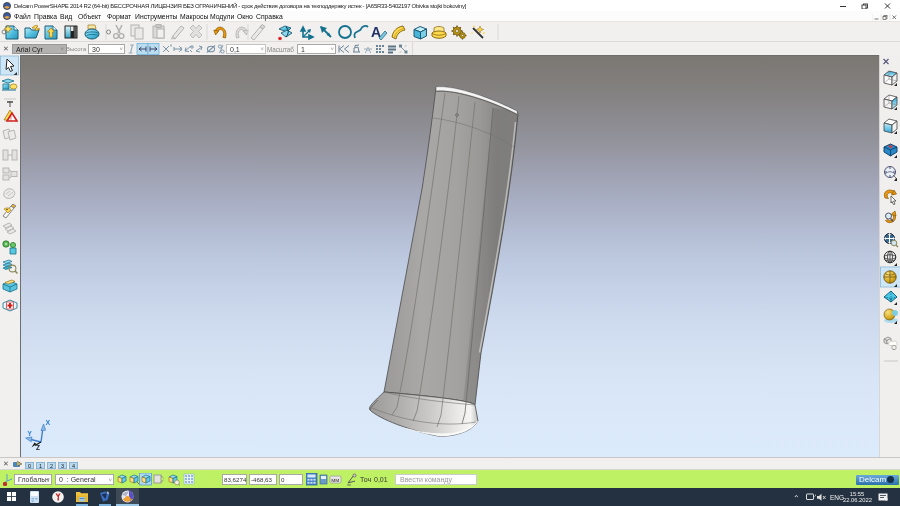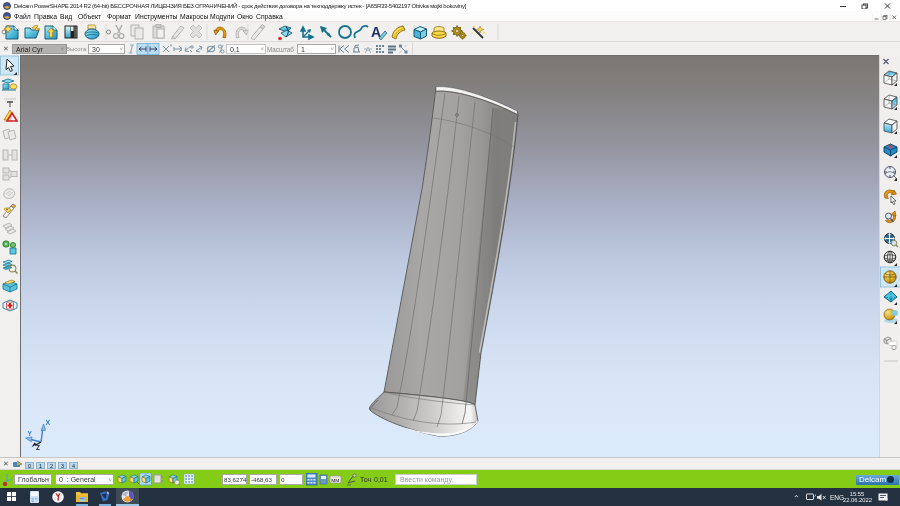--- a/index.html
+++ b/index.html
@@ -8,21 +8,21 @@
 .abs{position:absolute;}
 #titlebar{left:0;top:0;width:900px;height:11px;background:#ffffff;}
 #menubar{left:0;top:11px;width:900px;height:10px;background:#fdfcfc;}
 #toolbar1{left:0;top:21px;width:900px;height:20px;background:#f1f0ef;border-top:1px solid #e7e5e3;}
 #toolbar2{left:0;top:41px;width:900px;height:14px;background:#f1f0ef;border-top:1px solid #dddbd9;}
 #leftcol{left:0;top:55px;width:20px;height:402px;background:#f1f0ef;}
 #rightcol{left:879px;top:55px;width:21px;height:402px;background:#f0efee;border-left:1px solid #d8d6d4;}
 #viewport{left:20px;top:55px;width:859px;height:402px;background:#bcc8de;
 border-top:1px solid #6e6e6e;border-left:1px solid #6e6e6e;}
 #levelbar{left:0;top:457px;width:900px;height:12px;background:#f1f0ef;border-top:1px solid #c9c7c5;}
-#statusbar{left:0;top:469px;width:900px;height:19px;background:#84cc16;border-top:1px solid #d8d6d4;}
+#statusbar{left:0;top:469px;width:900px;height:19px;background:#bef264;border-top:1px solid #d8d6d4;}
 #taskbar{left:0;top:488px;width:900px;height:18px;background:#243140;}
 .t7{font-size:7px;color:#1a1a1a;white-space:nowrap;}
 .menuitem{position:absolute;top:1.5px;font-size:6.8px;color:#111;white-space:nowrap;}
 .combo{position:absolute;background:#fff;border:1px solid #aaa8a6;font-size:7px;color:#333;}
 .cv{position:absolute;right:1px;font-size:6px;color:#888;}
 .tab{position:absolute;top:4px;width:9px;height:7px;background:#b9d9ef;border:1px solid #8ab4d2;font-size:5.5px;color:#222;text-align:center;line-height:6px;}
 </style>
 </head>
 <body>
 

